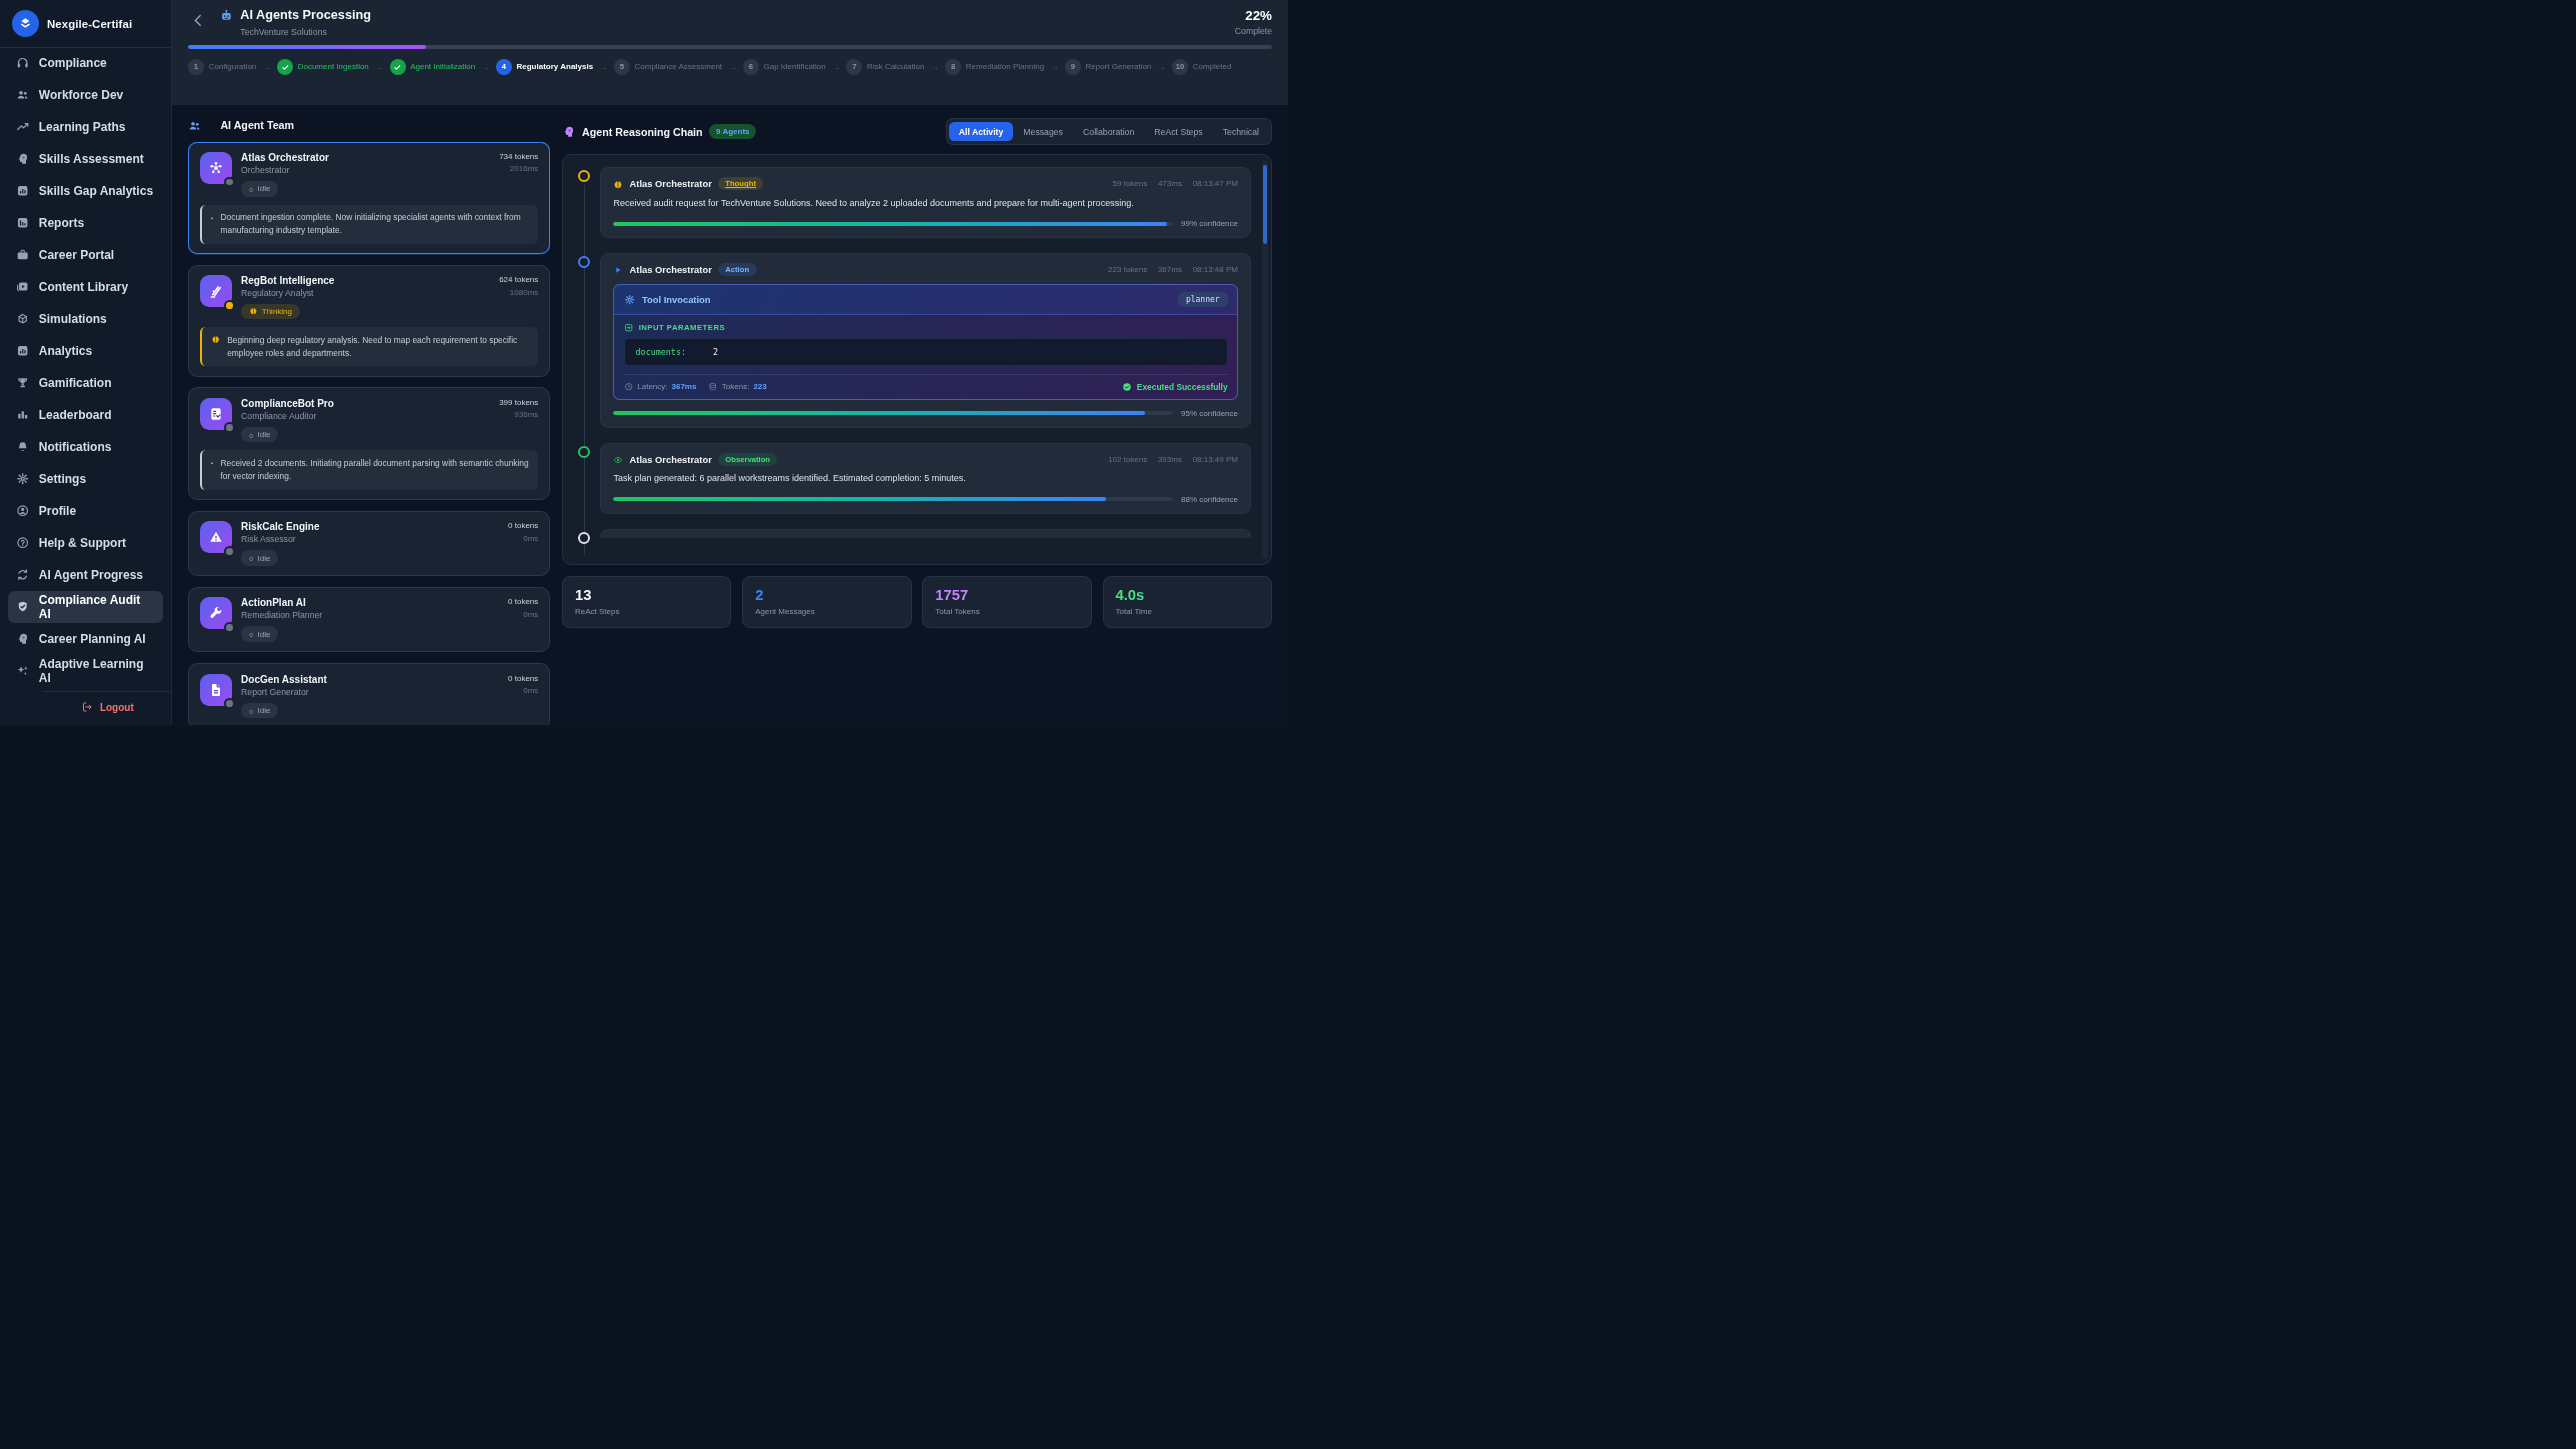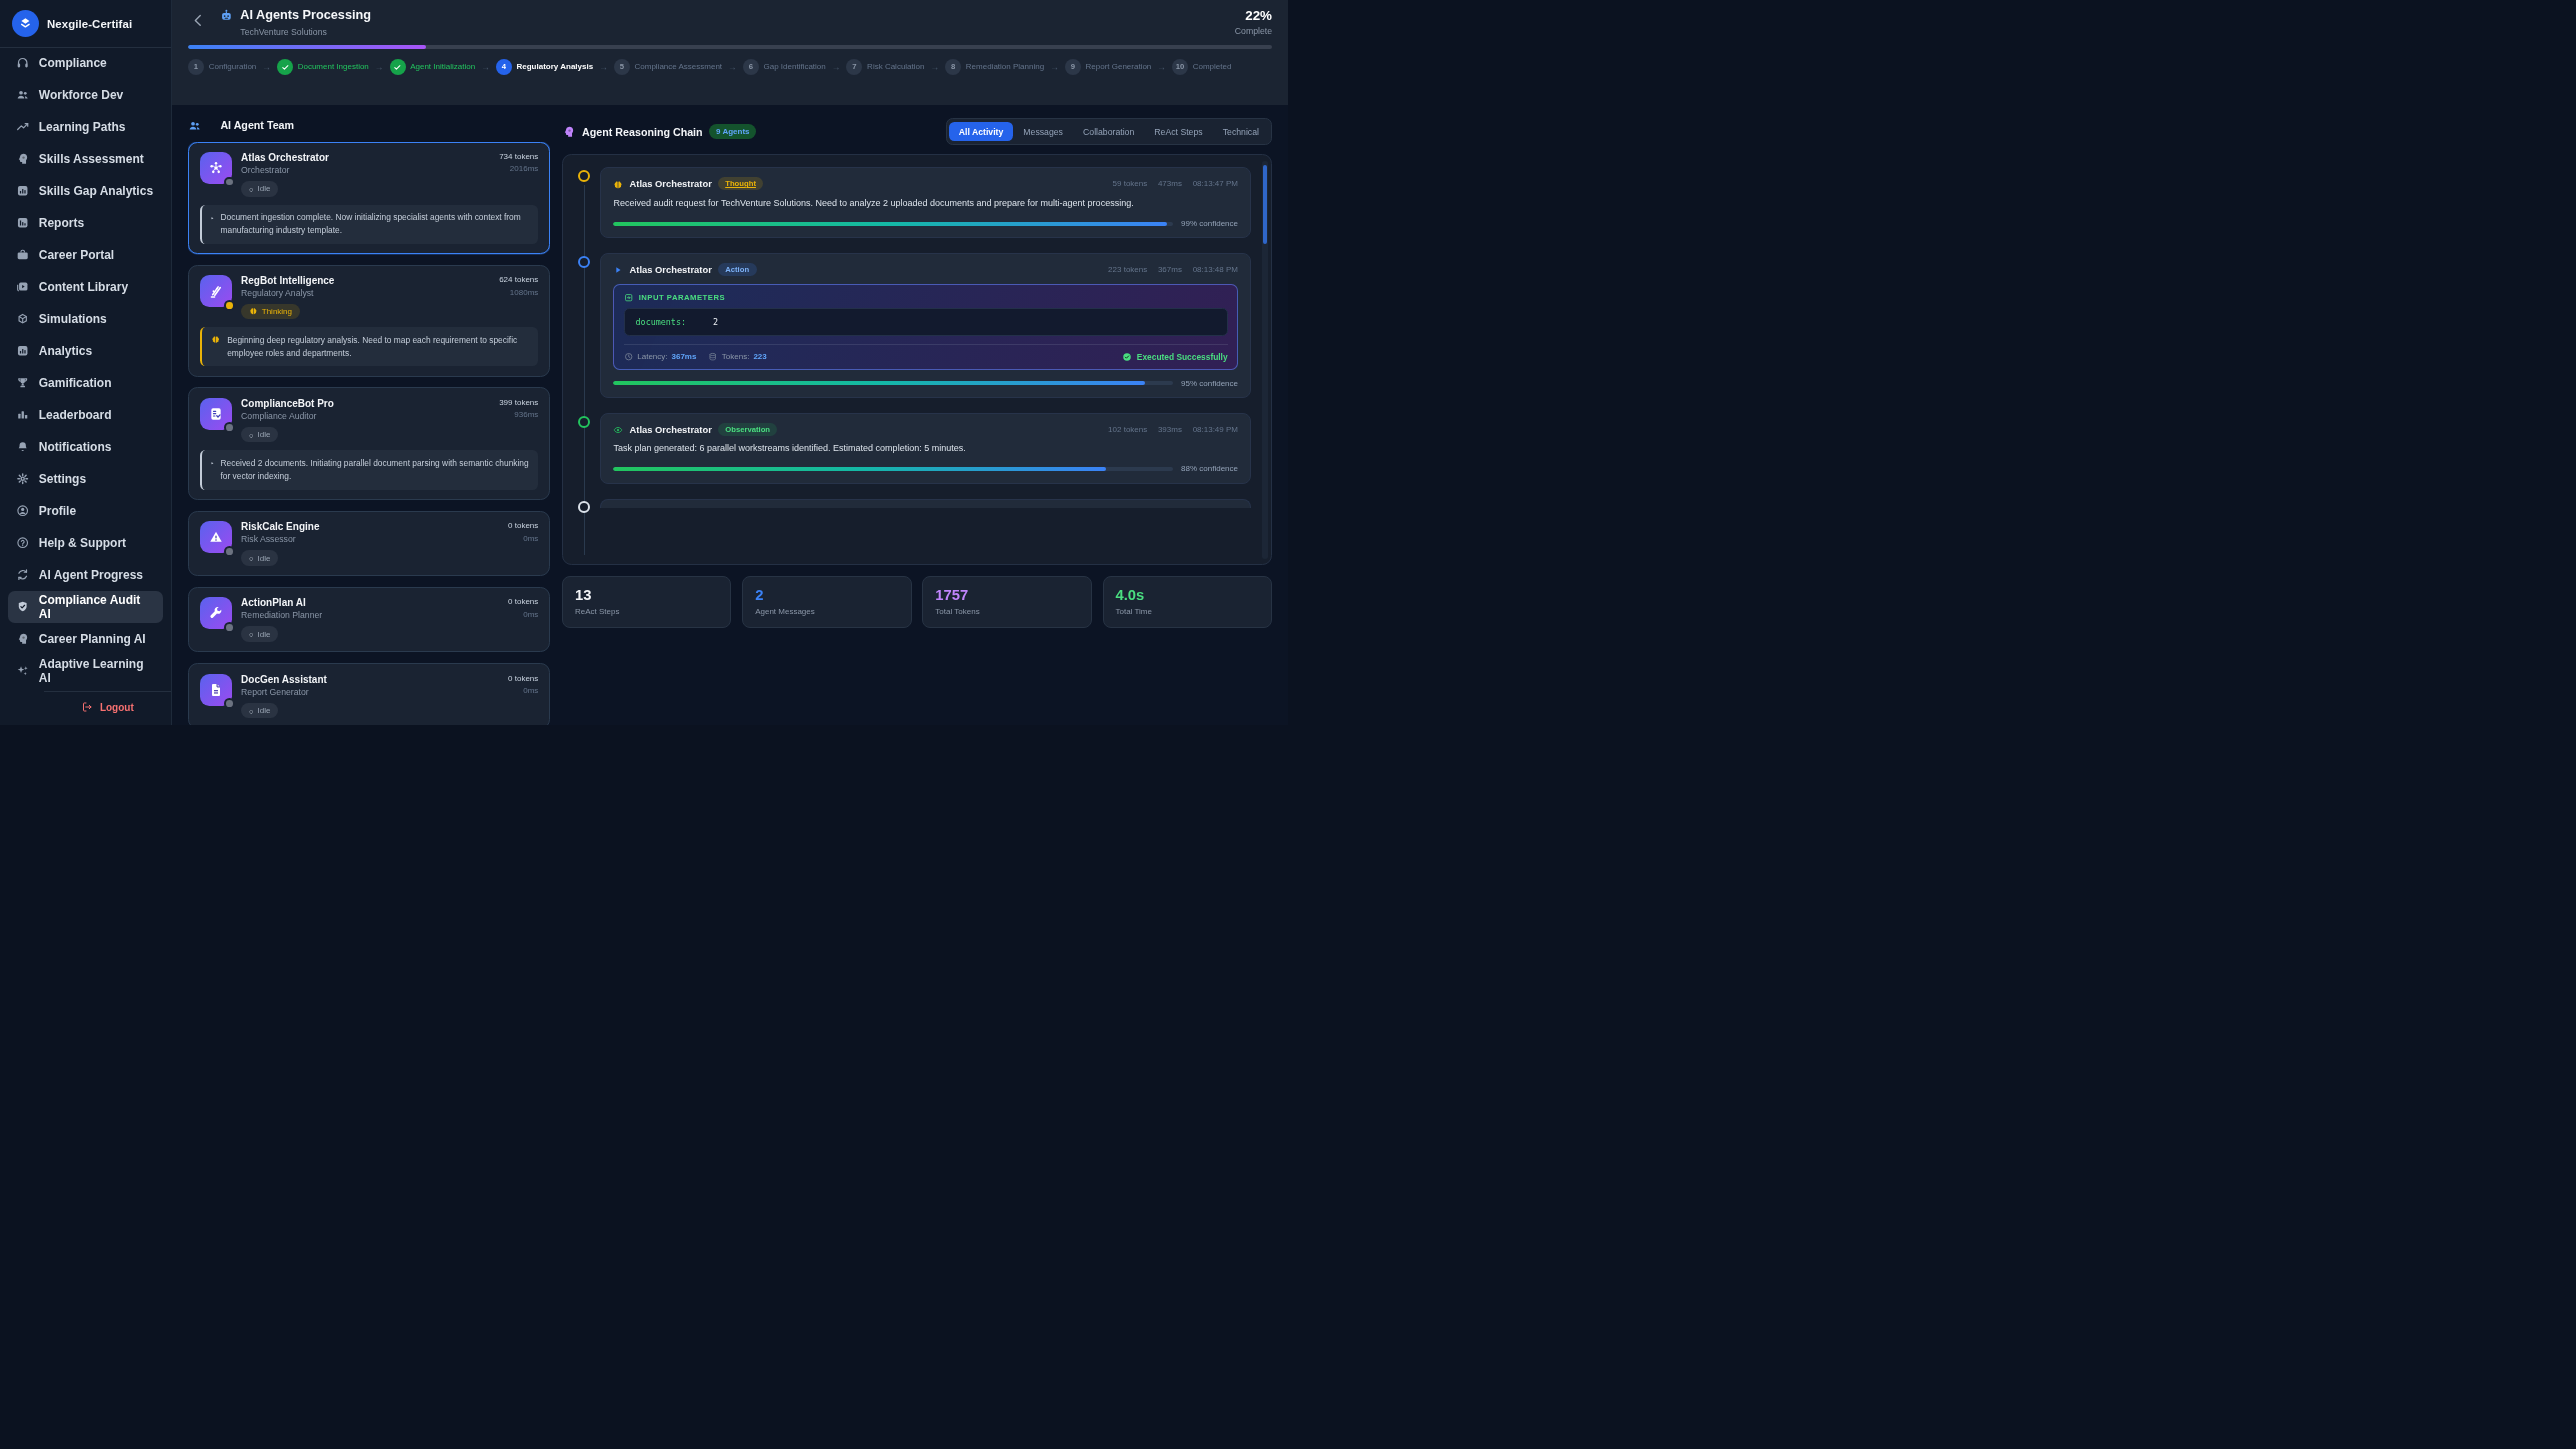--- a/index.html
+++ b/index.html
@@ -626,20 +626,31 @@
                   </svg></span>
                 <span class="entry-agent">Atlas Orchestrator</span>
                 <span class="type-badge action">Action</span>
                 <span class="entry-meta">
                   <span>223 tokens</span>
                   <span>367ms</span>
                   <span>08:13:48 PM</span>
                 </span>
               </div>
               <div class="tool-card">
+                <div class="tool-head">
+                  <span class="tool-gear"><svg class="ic " viewBox="0 0 24 24" width="11.4" height="11.4">
+                      <g stroke="currentColor" stroke-width="2.6" stroke-linecap="round">
+                        <path d="M12 3.4v2.8M12 17.8v2.8M3.4 12h2.8M17.8 12h2.8M5.9 5.9 7.9 7.9M16.1 16.1l2 2M18.1 5.9l-2 2M7.9 16.1l-2 2"></path>
+                      </g>
+                      <circle cx="12" cy="12" r="4" fill="currentColor"></circle>
+                      <circle cx="12" cy="12" r="1.5" fill="#111a29"></circle>
+                    </svg></span>
+                  <span class="tool-title">Tool Invocation</span>
+                  <span class="tool-tag">planner</span>
+                </div>
                 <div class="tool-body">
                   <div class="params-label">
                     <svg class="ic " viewBox="0 0 24 24" width="9.4" height="9.4">
                       <rect x="4" y="4" width="16" height="16" rx="3" fill="none" stroke="currentColor" stroke-width="2"></rect>
                       <path d="M8.5 12h6.5M12.5 9.2 15.3 12l-2.8 2.8" fill="none" stroke="currentColor" stroke-width="2" stroke-linecap="round" stroke-linejoin="round"></path>
                     </svg>
                     <span>INPUT PARAMETERS</span>
                   </div>
                   <div class="code-block">
                     <span class="code-key">documents:</span>

